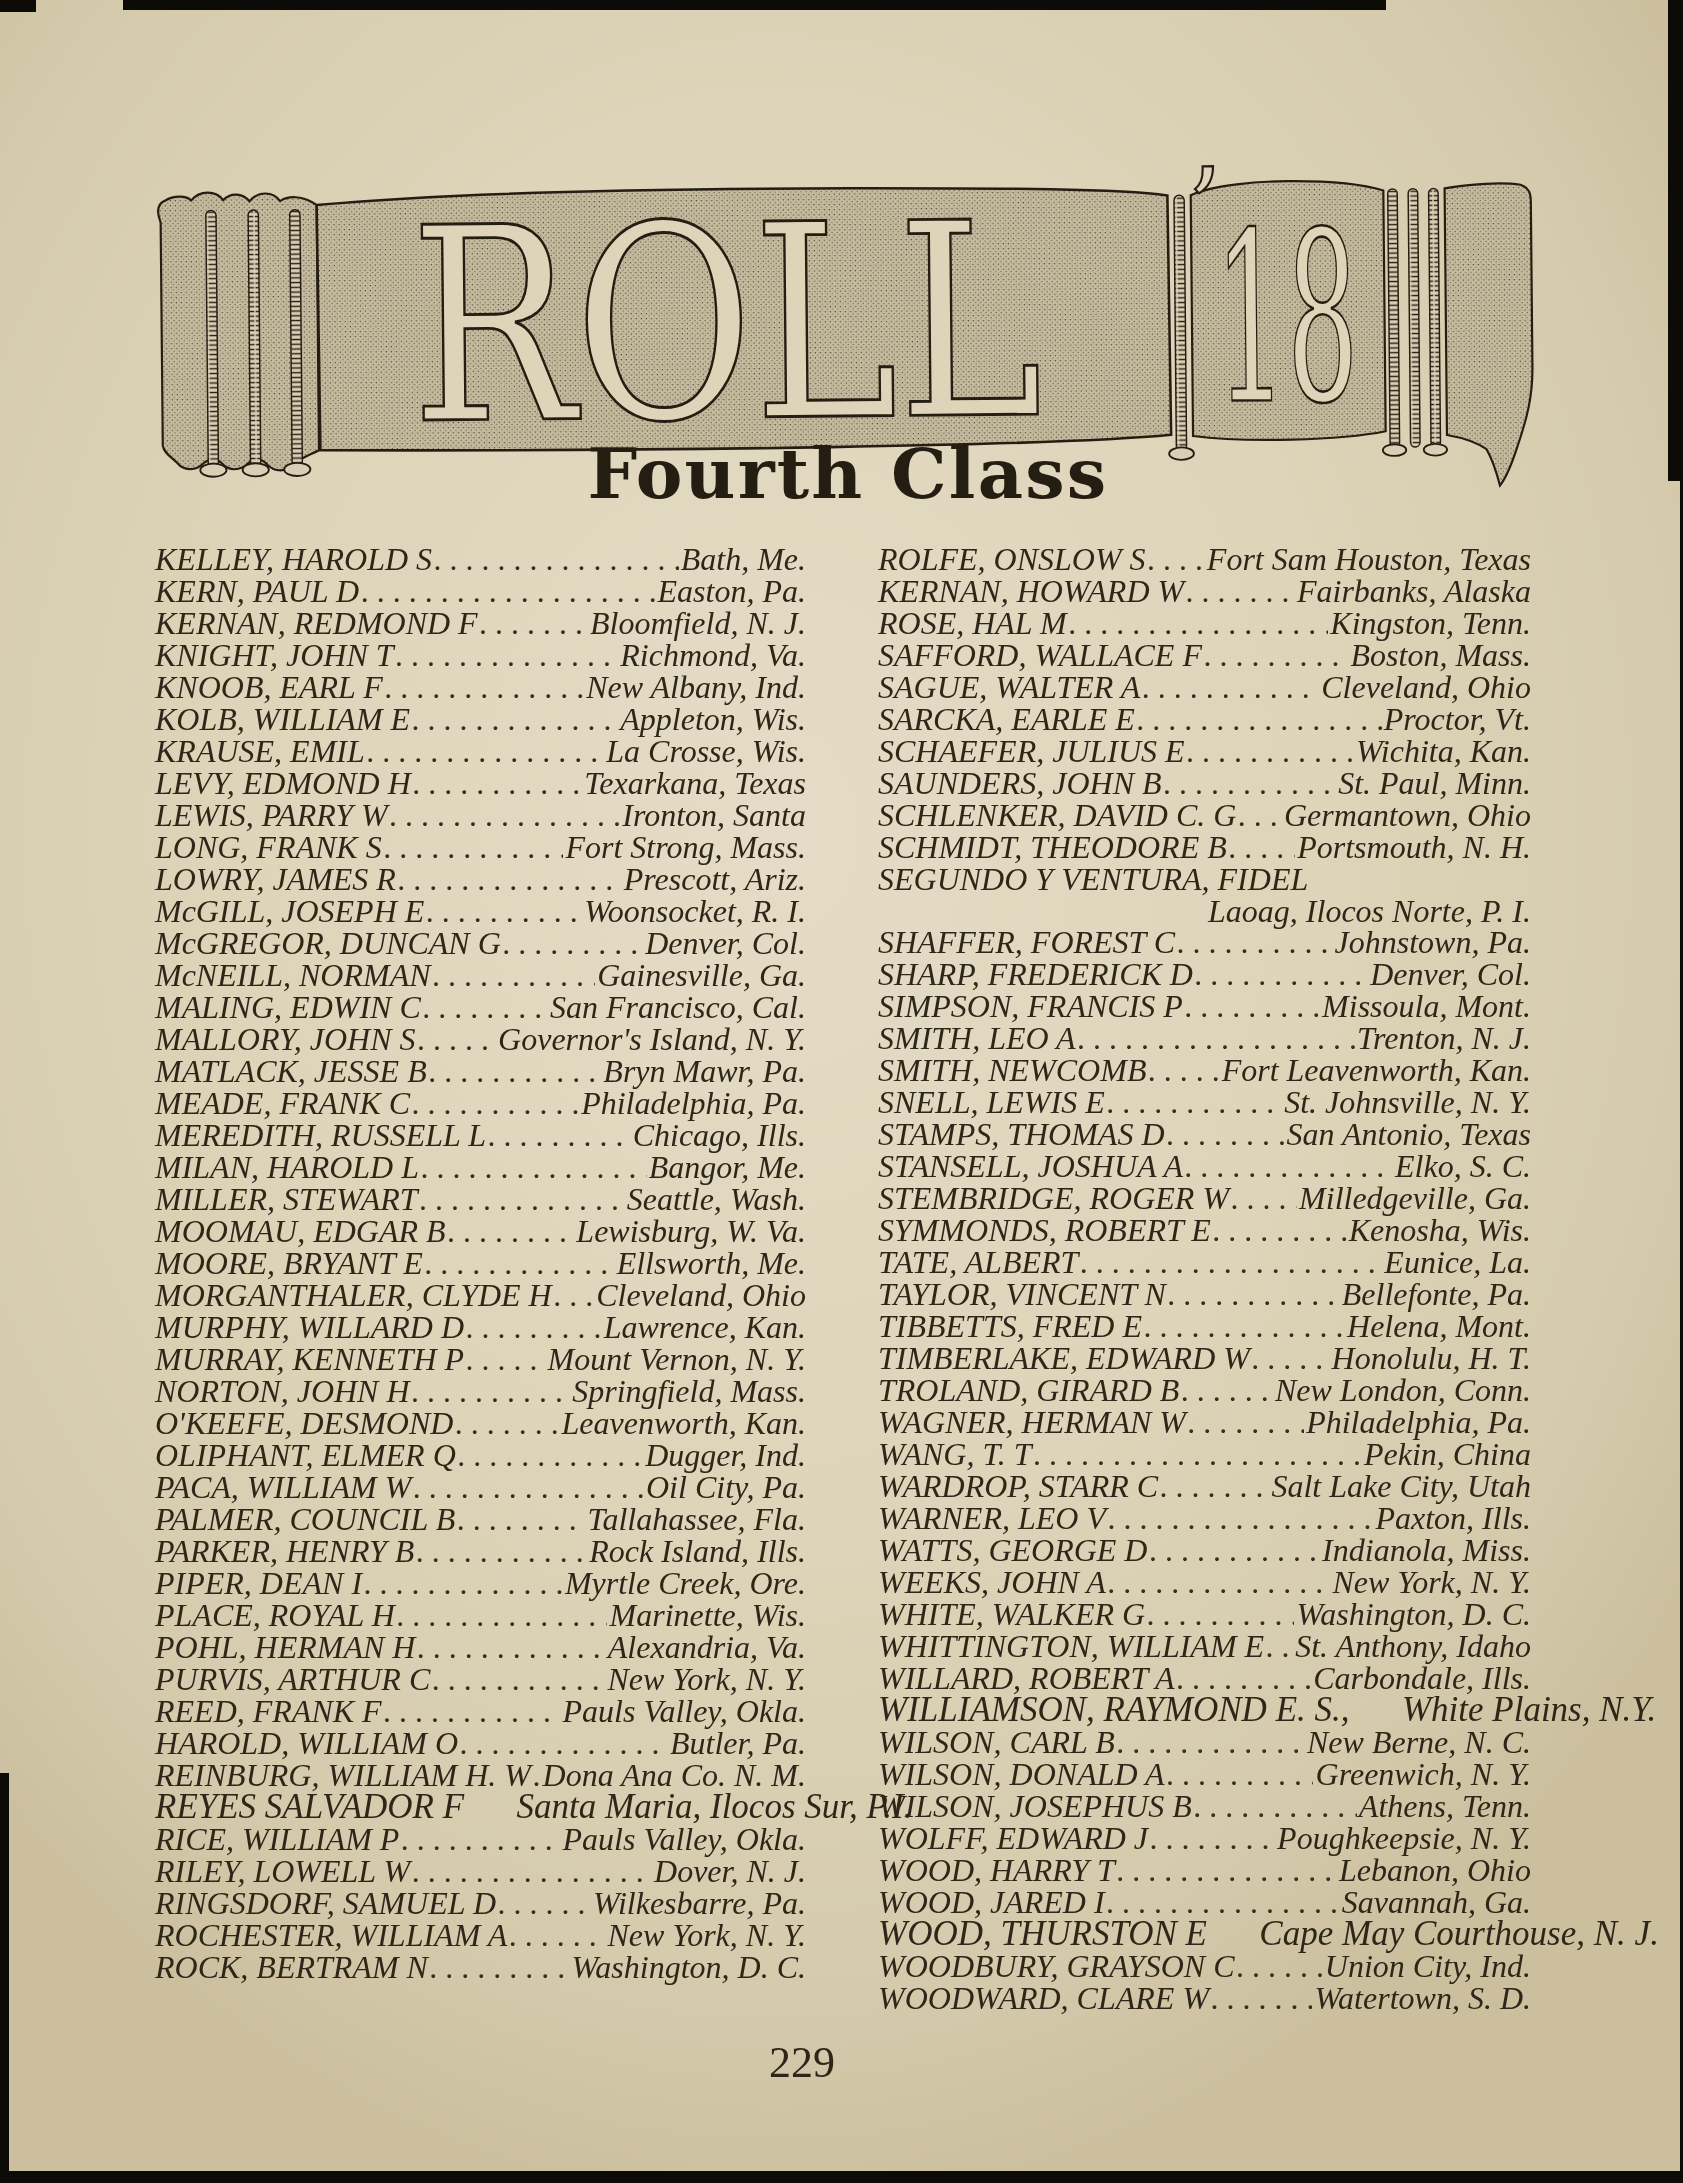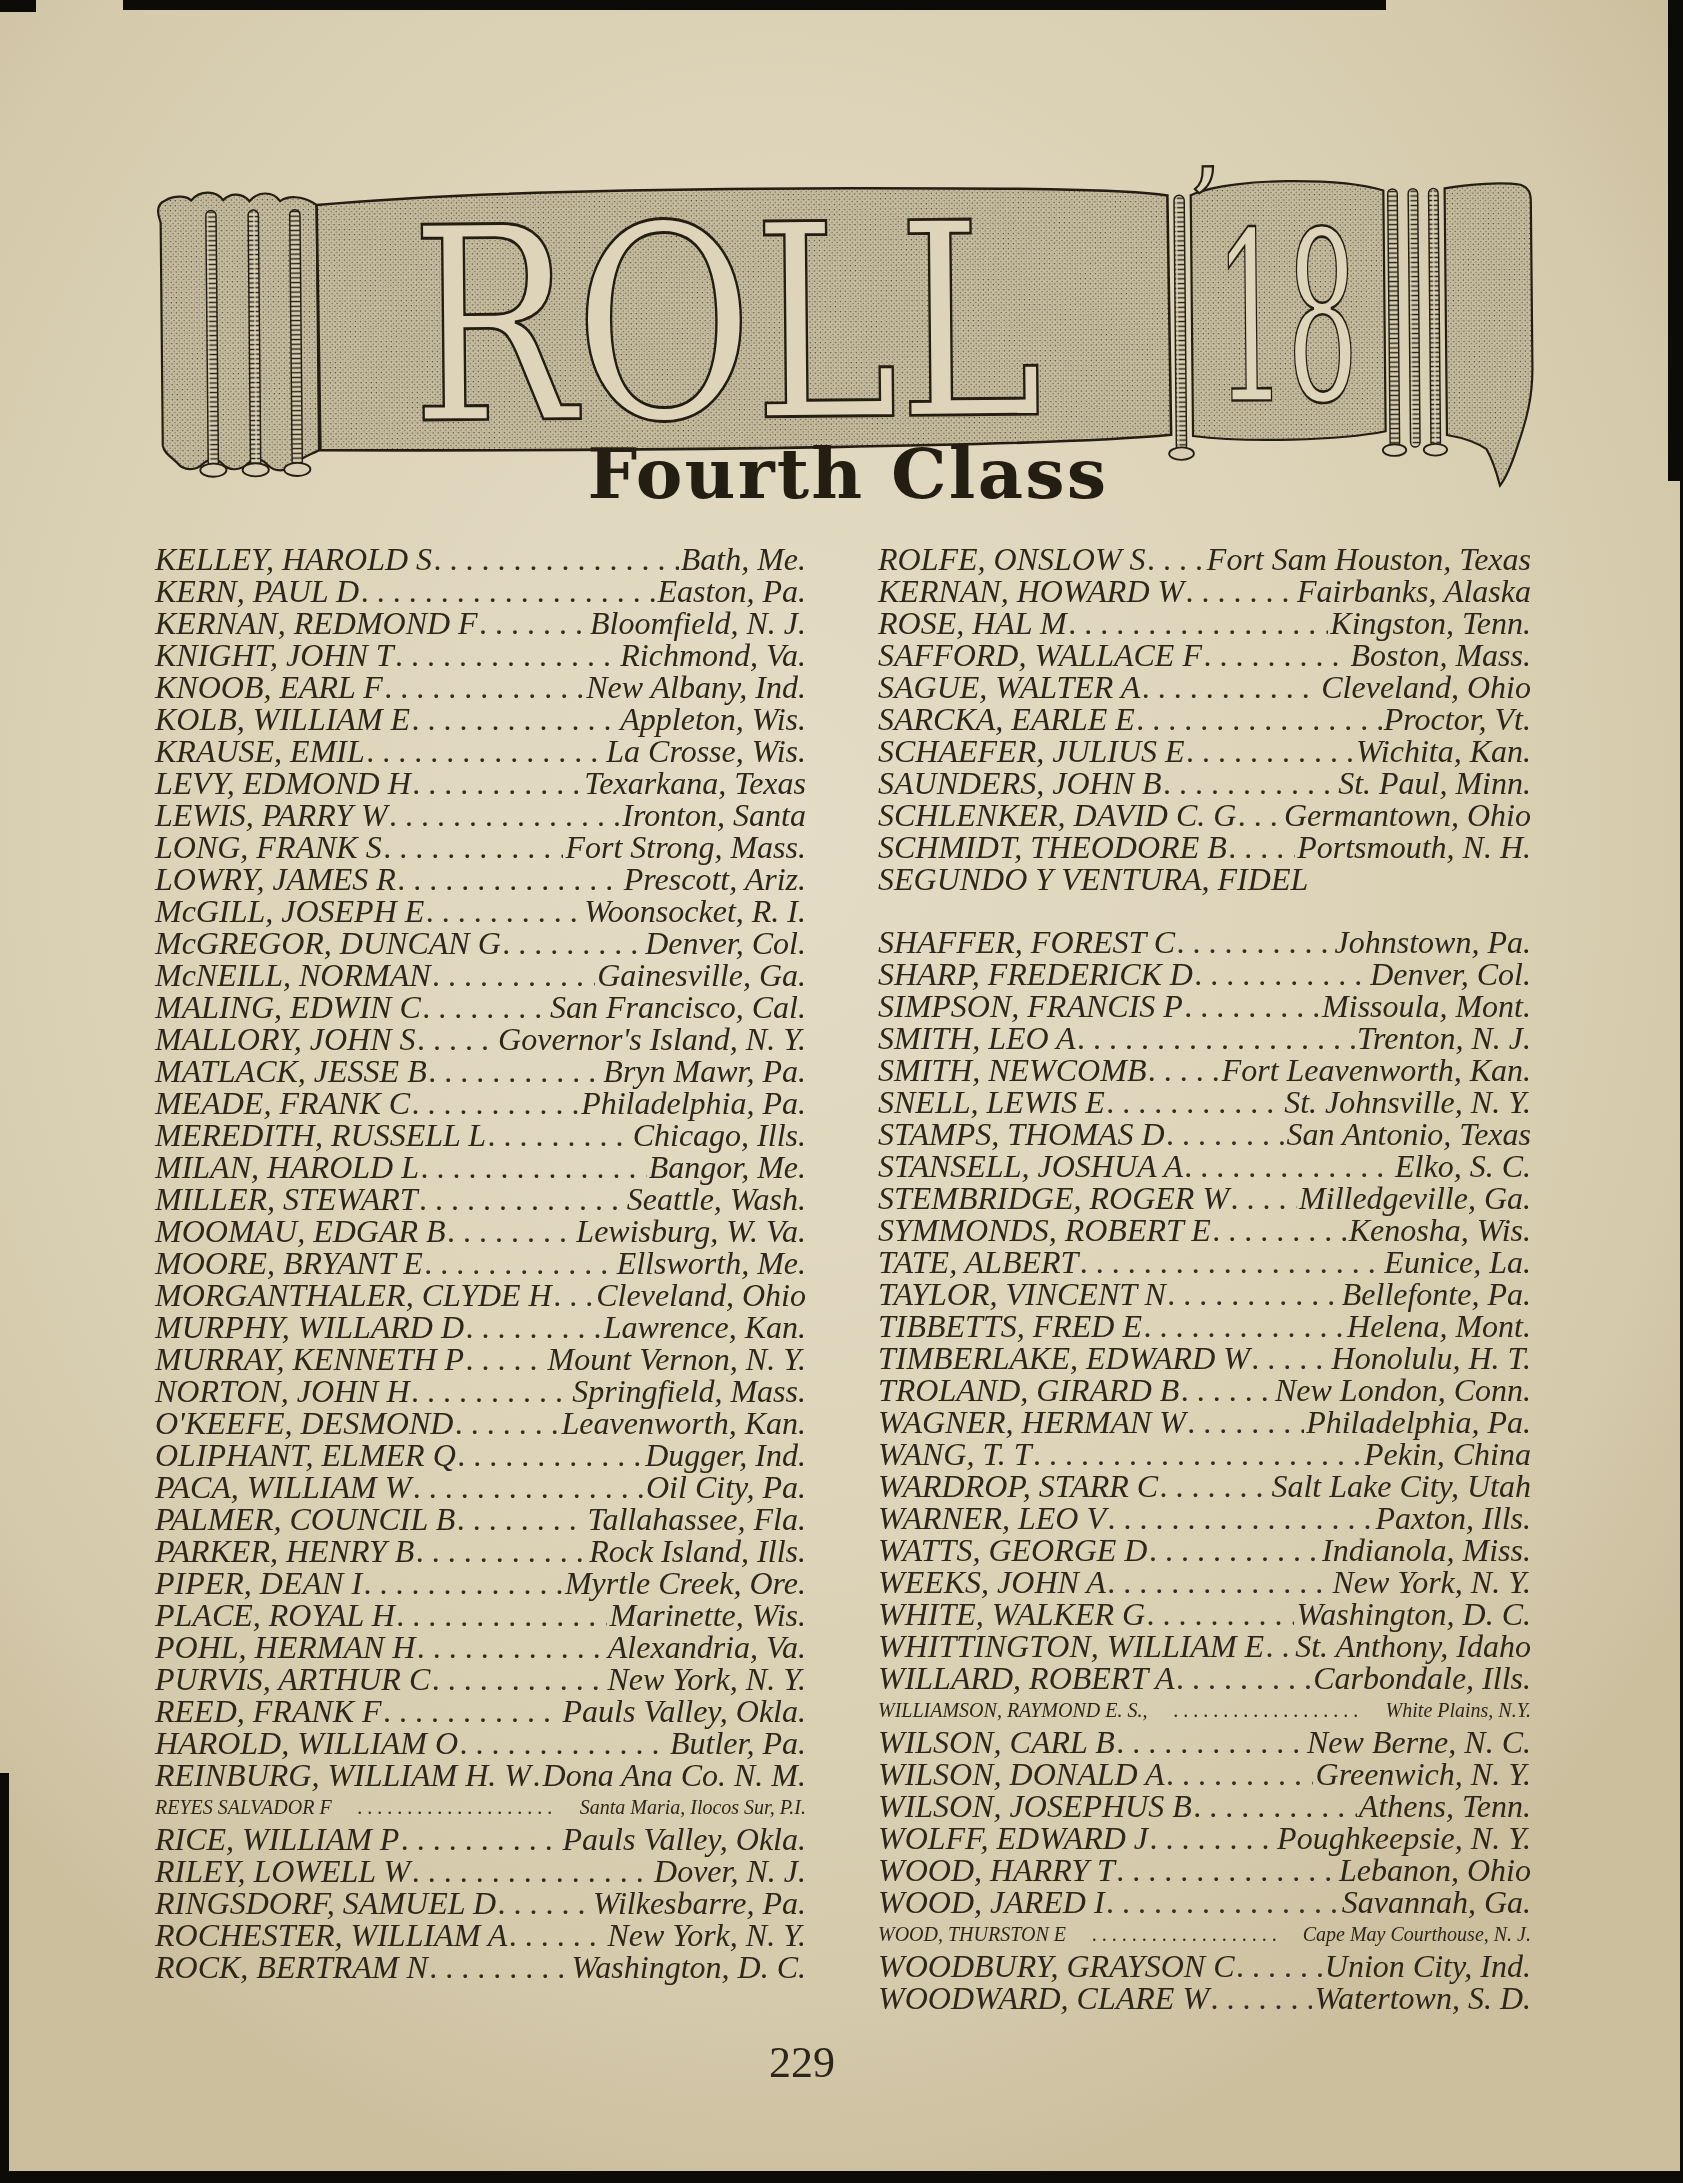--- a/index.html
+++ b/index.html
@@ -29,21 +29,21 @@
     letter-spacing:2.2px; color:#241e12; white-space:nowrap;
   }
 
   .col{position:absolute; top:543px; font-size:32px; line-height:32px; color:#2e2719;font-style:italic;}
   #col-left{left:155px;  width:651px;}
   #col-right{left:878px; width:653px;}
   .row{display:flex; align-items:baseline; height:32px; white-space:nowrap;}
   .nm,.loc{flex:0 0 auto;}
   .ld{flex:1 1 0; min-width:0; overflow:hidden; margin:0 2.2px; color:#352e1f;}
   .ld::after{content:". . . . . . . . . . . . . . . . . . . . . . . . . . . . . . . . . . . . . . . . . . . . . . . . . .";}
-  .row.tight{font-size:20px;gap:24px;}
+  .row.tight{font-size:35px;gap:24px;}
   .row.wrap{display:block; height:63px;}
   .row.wrap .nm{display:block;}
   .row.wrap .loc{display:block; text-align:right;}
 
   .pagenum{
     position:absolute; left:802px; top:2025px; transform:translateX(-50%);
     font-size:44px; color:#2e2719;margin-top:12px;
   }
 </style>
 </head>
@@ -445,20 +445,21 @@
 
       <div class="row">
         <span class="nm">SCHMIDT, THEODORE B</span>
         <span class="ld"></span>
         <span class="loc">Portsmouth, N. H.</span>
       </div>
 
       <div class="row wrap">
         <span class="nm">SEGUNDO Y VENTURA, FIDEL</span>
 
+        <span class="loc">Laoag, Ilocos Norte, P. I.</span>
       </div>
 
       <div class="row">
         <span class="nm">SHAFFER, FOREST C</span>
         <span class="ld"></span>
         <span class="loc">Johnstown, Pa.</span>
       </div>
 
       <div class="row">
         <span class="nm">SHARP, FREDERICK D</span>

